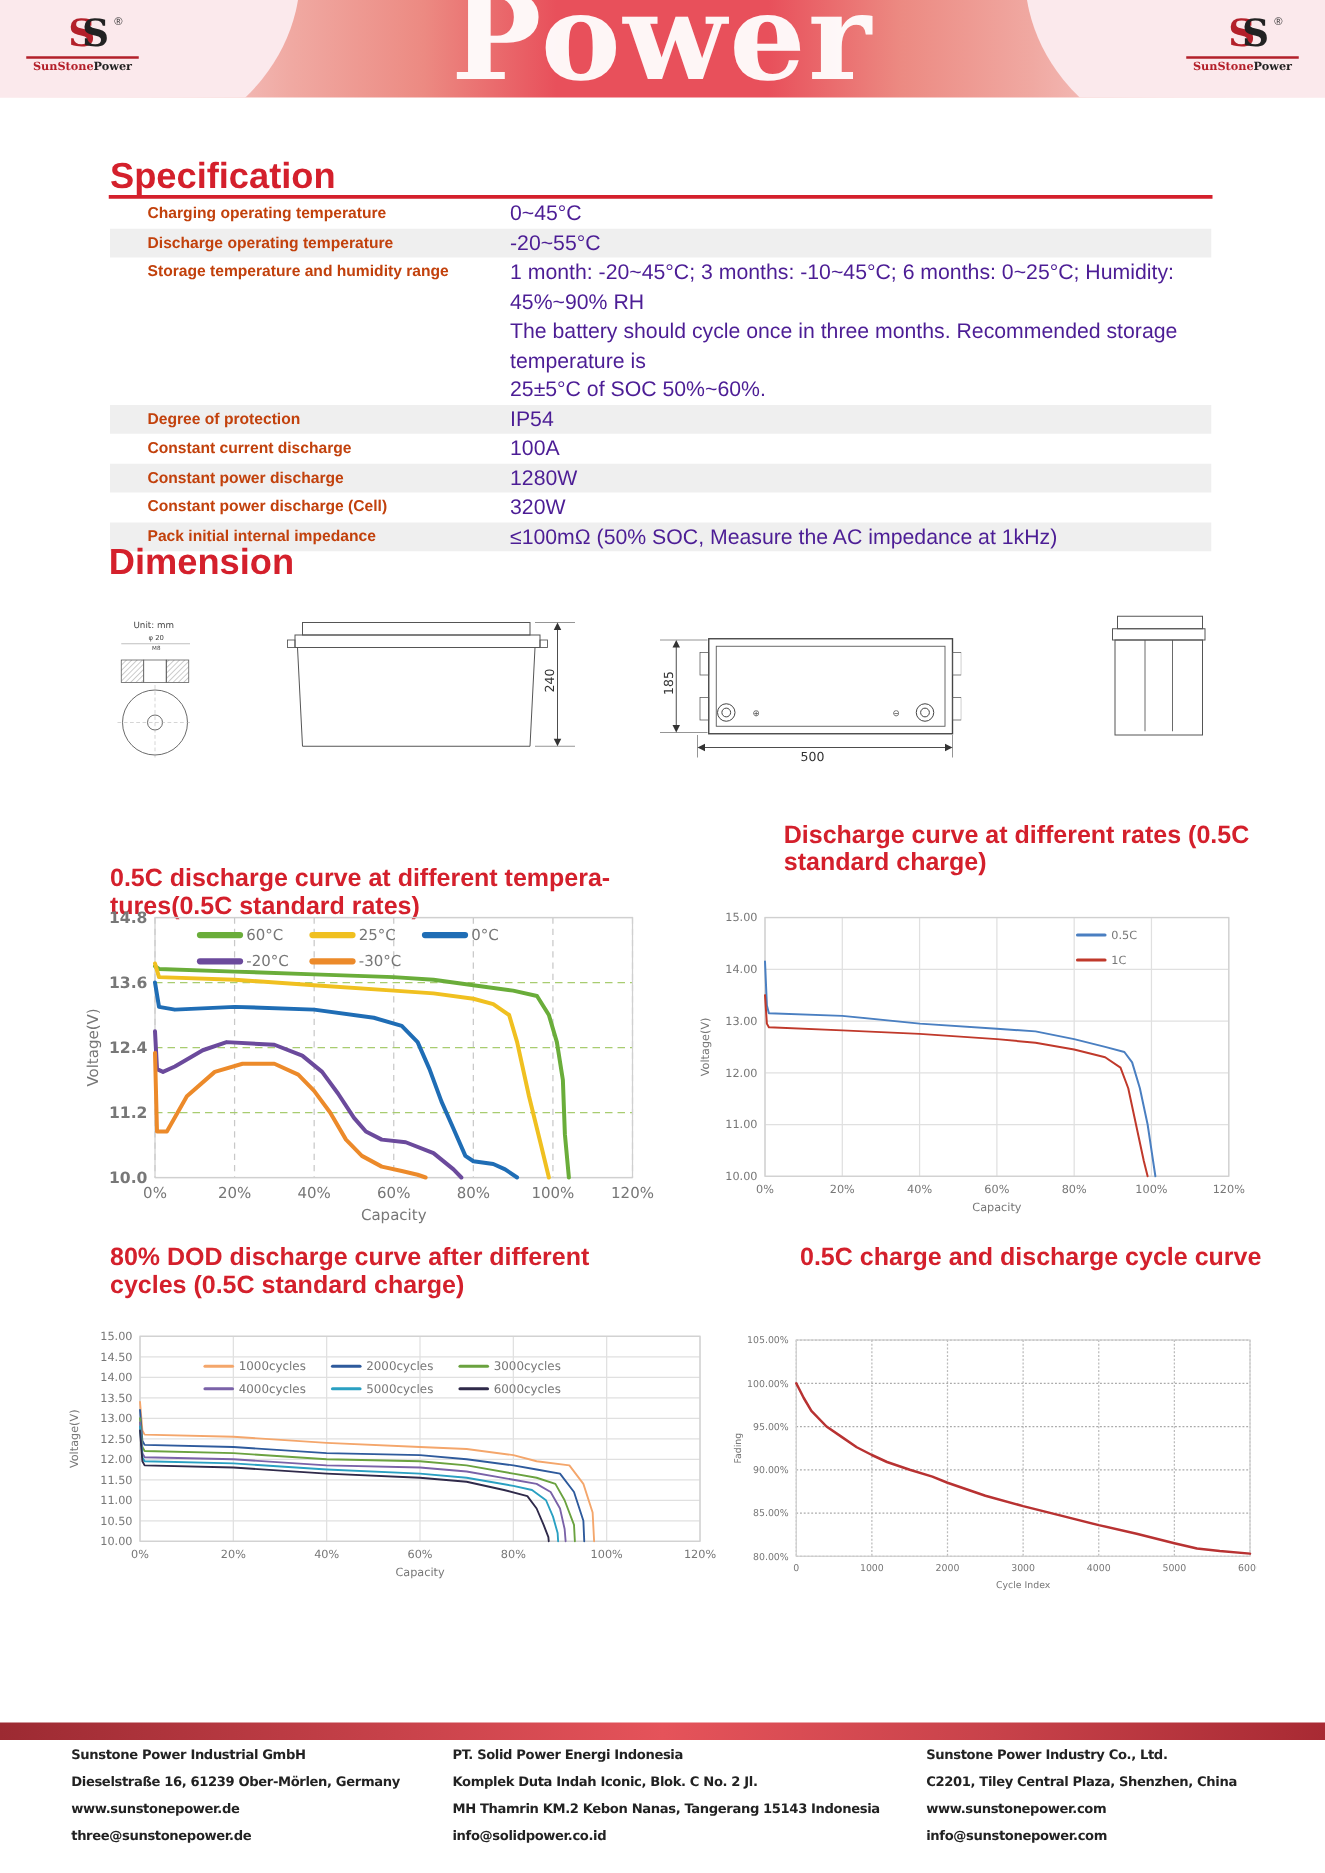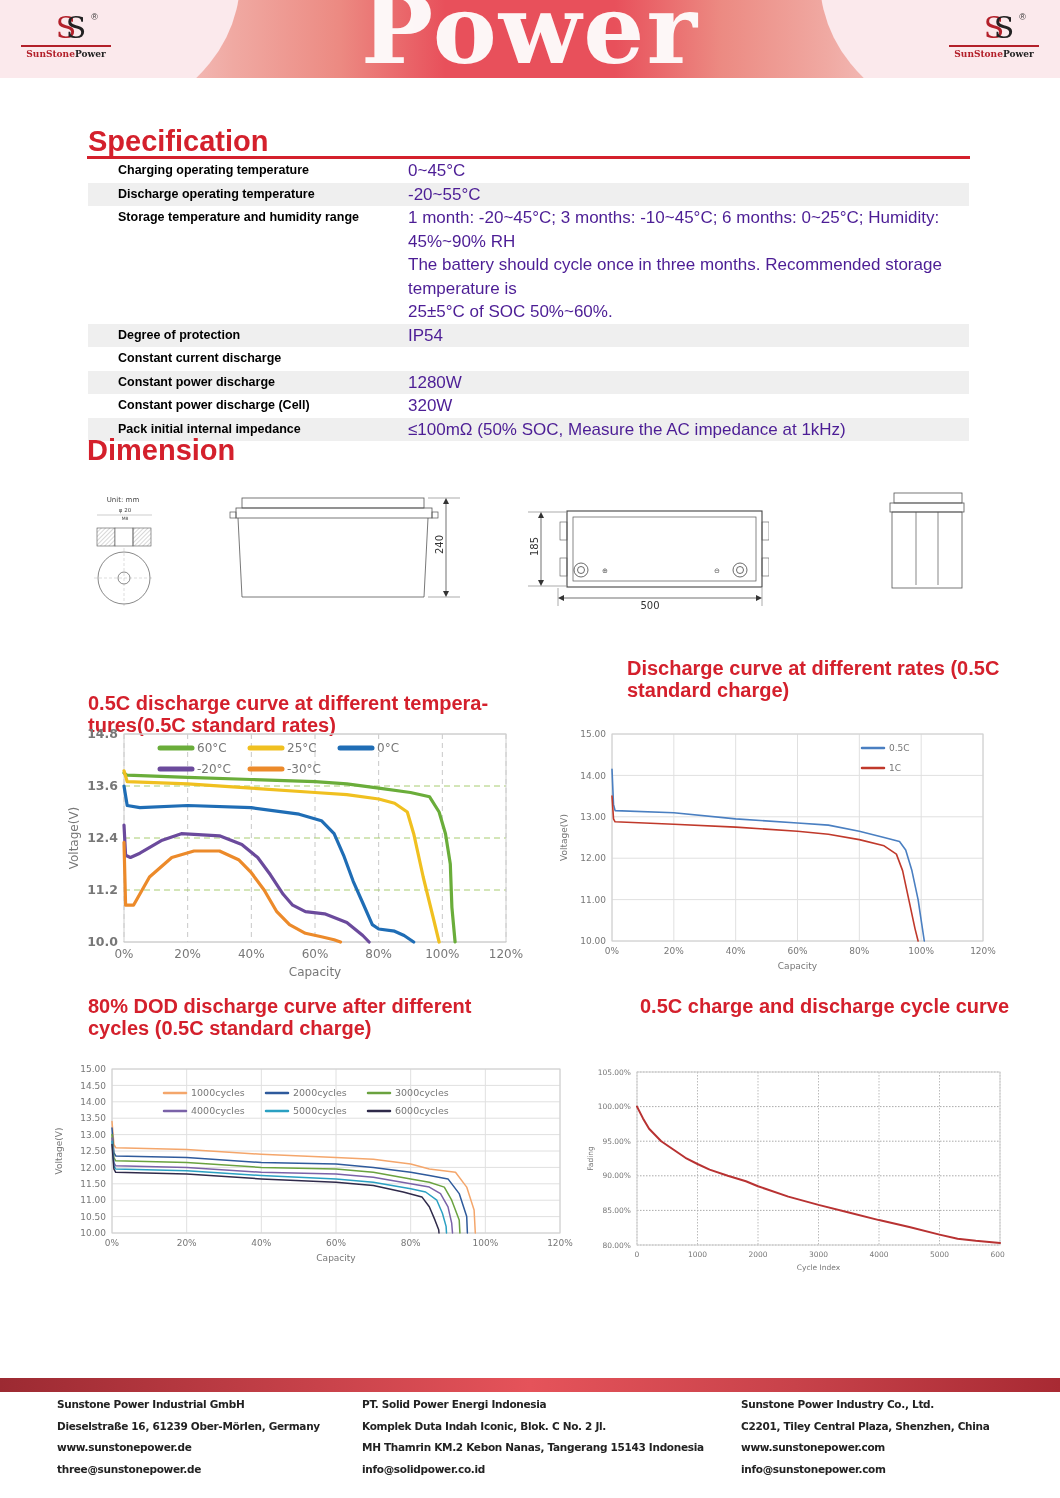--- a/index.html
+++ b/index.html
@@ -10,37 +10,37 @@
   .banner { position: absolute; left: 0; top: 0; width: 1060px; height: 78px; overflow: hidden;
     background: linear-gradient(90deg, #fbe7ea 0%, #f6cfcf 12%, #f0a9a2 22%, #ec8a82 32%, #e8505b 42%, #e8505b 58%, #ec8a82 68%, #f0a9a2 78%, #f6cfcf 88%, #fbe7ea 100%); }
   .banner .arc-l { position: absolute; left: -120px; top: -170px; width: 360px; height: 300px; border-radius: 50%; background: #fbe9ec; }
   .banner .arc-r { position: absolute; right: -120px; top: -170px; width: 360px; height: 300px; border-radius: 50%; background: #fbe9ec; }
   .banner .title { position: absolute; left: 350px; top: -18px; width: 360px; text-align: center;
     font-family: "DejaVu Serif", serif; font-weight: bold; font-size: 96px; letter-spacing: 2px;
     color: #ffffff; line-height: 1; opacity: 0.95; }
   .logo { position: absolute; top: 14px; width: 100px; text-align: center; }
   .logo.left { left: 16px; }
   .logo.right { left: 944px; }
-  .logo .mark { font-family: "DejaVu Serif", serif; font-weight: normal; font-size: 30px; line-height: 28px; color: #b3202a; letter-spacing: -10px; position: relative; }
+  .logo .mark { font-family: "DejaVu Serif", serif; font-weight: bold; font-size: 30px; line-height: 28px; color: #b3202a; letter-spacing: -10px; position: relative; }
   .logo .mark span.s2 { color: #222; }
   .logo .reg { position: absolute; top: -2px; right: 18px; font-size: 9px; color: #333; }
   .logo .rule { width: 90px; height: 2px; background: #b3202a; margin: 3px auto 2px; }
   .logo .brand { font-family: "DejaVu Serif", serif; font-weight: bold; font-size: 9px; color: #b3202a; letter-spacing: 0; }
   .logo .brand b { color: #222; }
 
   
   .h-section { position: absolute; font-family: "Liberation Sans", sans-serif; font-weight: bold; color: #d4202c; font-size: 29px; }
   .h-chart { position: absolute; font-family: "Liberation Sans", sans-serif; font-weight: bold; color: #d4202c; font-size: 20px; line-height: 22px; }
 
   
   .spec-rule { position: absolute; left: 87px; top: 156px; width: 883px; height: 3px; background: #d4202c; }
   .spec-table { position: absolute; left: 88px; top: 159px; width: 881px; font-size: 13px; }
   .spec-row { display: flex; min-height: 23.5px; align-items: flex-start; }
   .spec-row.shade { background: #efefef; }
-  .spec-row .k { width: 320px; padding-left: 30px; font-weight: bold; color: #000000; font-size: 12.5px; line-height: 23.5px; }
+  .spec-row .k { width: 320px; padding-left: 30px; font-weight: bold; color: #c2410c; font-size: 12.5px; line-height: 23.5px; }
   .spec-row .v { flex: 1; color: #4c1d95; line-height: 23.5px; font-size: 17px; }
 
   
   .dim svg { position: absolute; }
 
   
   .chart { position: absolute; }
   .chart svg { display: block; }
   .axis-lbl { font-family: "DejaVu Sans", sans-serif; fill: #777; }
 
@@ -90,20 +90,21 @@
       <div>The battery should cycle once in three months. Recommended storage temperature is</div>
       <div>25±5°C of SOC 50%~60%.</div>
     </div>
   </div>
   <div class="spec-row shade">
     <div class="k">Degree of protection</div>
     <div class="v">IP54</div>
   </div>
   <div class="spec-row">
     <div class="k">Constant current discharge</div>
+    <div class="v">100A</div>
   </div>
   <div class="spec-row shade">
     <div class="k">Constant power discharge</div>
     <div class="v">1280W</div>
   </div>
   <div class="spec-row">
     <div class="k">Constant power discharge (Cell)</div>
     <div class="v">320W</div>
   </div>
   <div class="spec-row shade">

